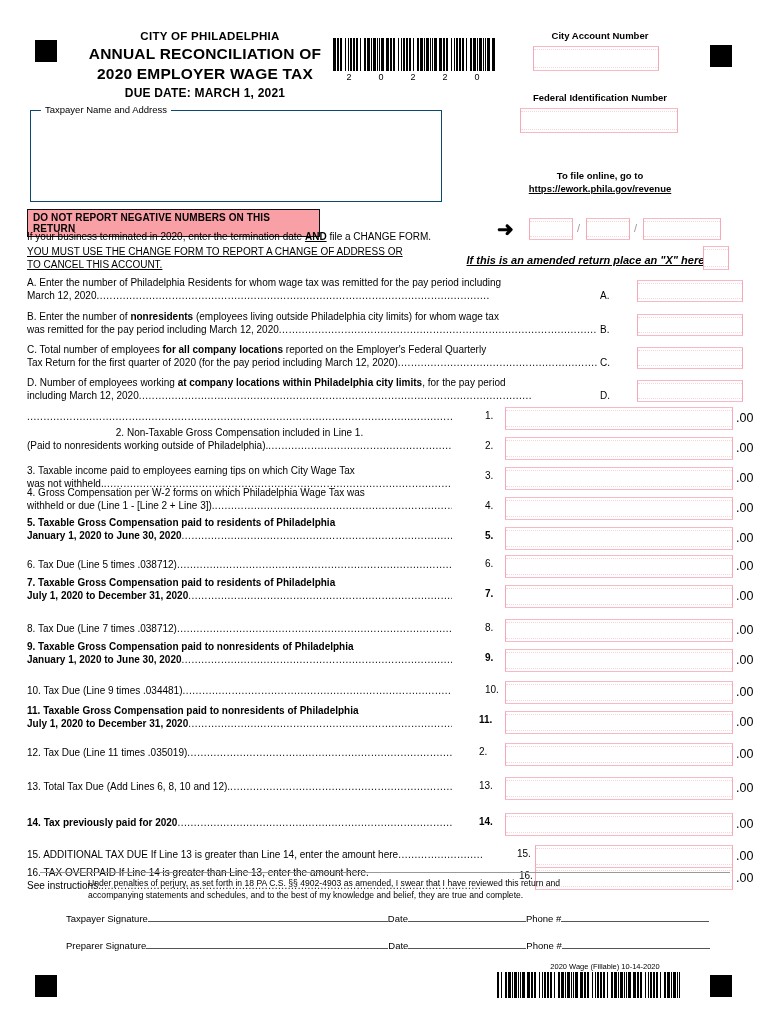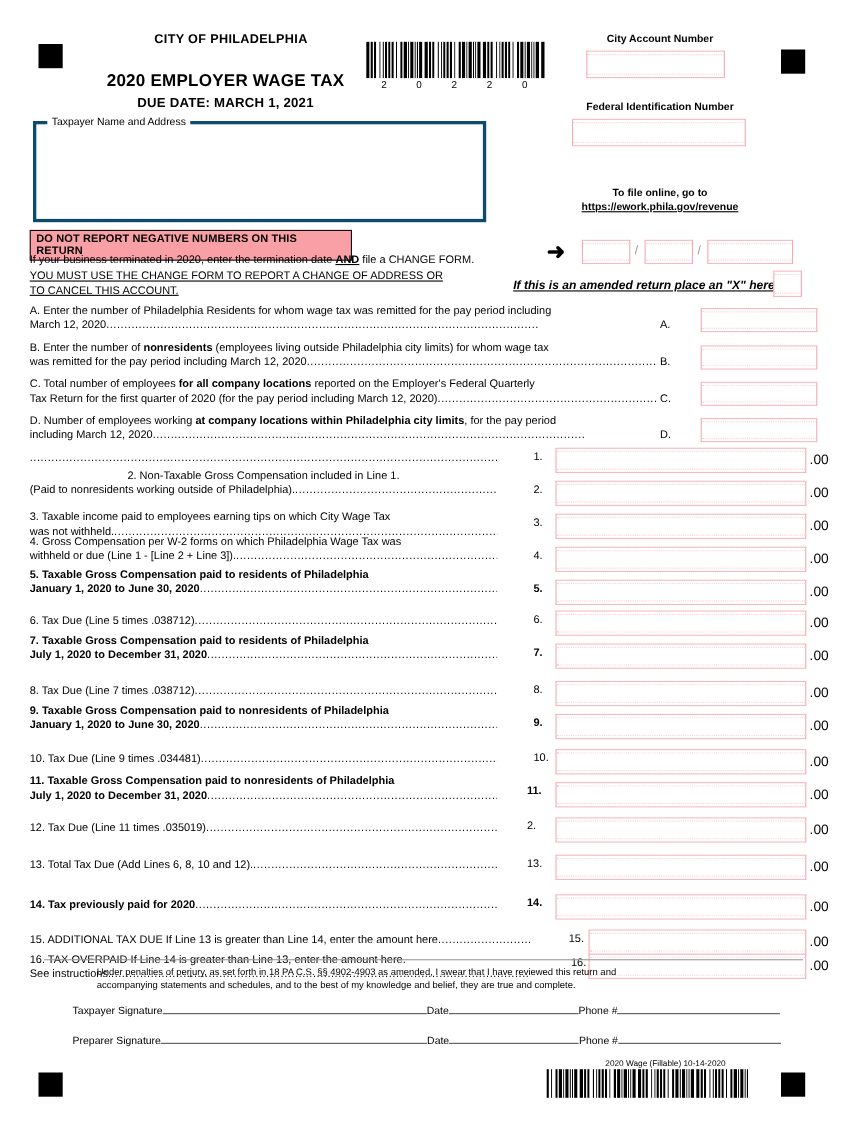--- a/index.html
+++ b/index.html
@@ -20,21 +20,21 @@
   .hdr-l1, .hdr-l2 { font-size:15.5px; font-weight:bold; text-align:center; letter-spacing:.2px; }
   .hdr-due { font-size:12px; font-weight:bold; text-align:center; letter-spacing:.2px; }
 
   
   .barcode { display:flex; align-items:flex-end; height:33px; gap:0; }
   .barcode i { display:block; background:#000; height:33px; }
   .bc-digits { display:flex; font-size:9px; margin-top:1px; }
   .bc-digits span { text-align:center; }
 
   
-  .tp-box { border:3px solid #0c4a6e; }
+  .tp-box { border:1px solid #0c4a6e; }
   .tp-legend {
     position:absolute; background:#fff; padding:0 4px;
     font-size:9.5px; left:10px; top:-7px;
   }
 
   
   .fld-label { font-size:9.5px; font-weight:bold; text-align:center; }
 
   
   .pf {
@@ -87,20 +87,21 @@
 <body>
 
 <div class="pg">
 
   <div class="abs reg" style="left:35px;top:40px;"></div>
   <div class="abs reg" style="left:710px;top:45px;"></div>
   <div class="abs reg" style="left:35px;top:975px;"></div>
   <div class="abs reg" style="left:710px;top:975px;"></div>
 
   <div class="abs hdr-city" style="left:75px;top:30px;width:270px;">CITY OF PHILADELPHIA</div>
+  <div class="abs hdr-l1" style="left:65px;top:45px;width:280px;">ANNUAL RECONCILIATION OF</div>
   <div class="abs hdr-l2" style="left:65px;top:65px;width:280px;">2020 EMPLOYER WAGE TAX</div>
   <div class="abs hdr-due" style="left:65px;top:86px;width:280px;">DUE DATE:  MARCH 1, 2021</div>
 
   <div class="abs" style="left:333px;top:38px;">
     <div class="barcode" id="hdr-barcode">
         <i style="width:3px;height:33px;background:#000"></i>
         <i style="width:1px;height:33px;background:#fff"></i>
         <i style="width:2px;height:33px;background:#000"></i>
         <i style="width:1px;height:33px;background:#fff"></i>
         <i style="width:2px;height:33px;background:#000"></i>

